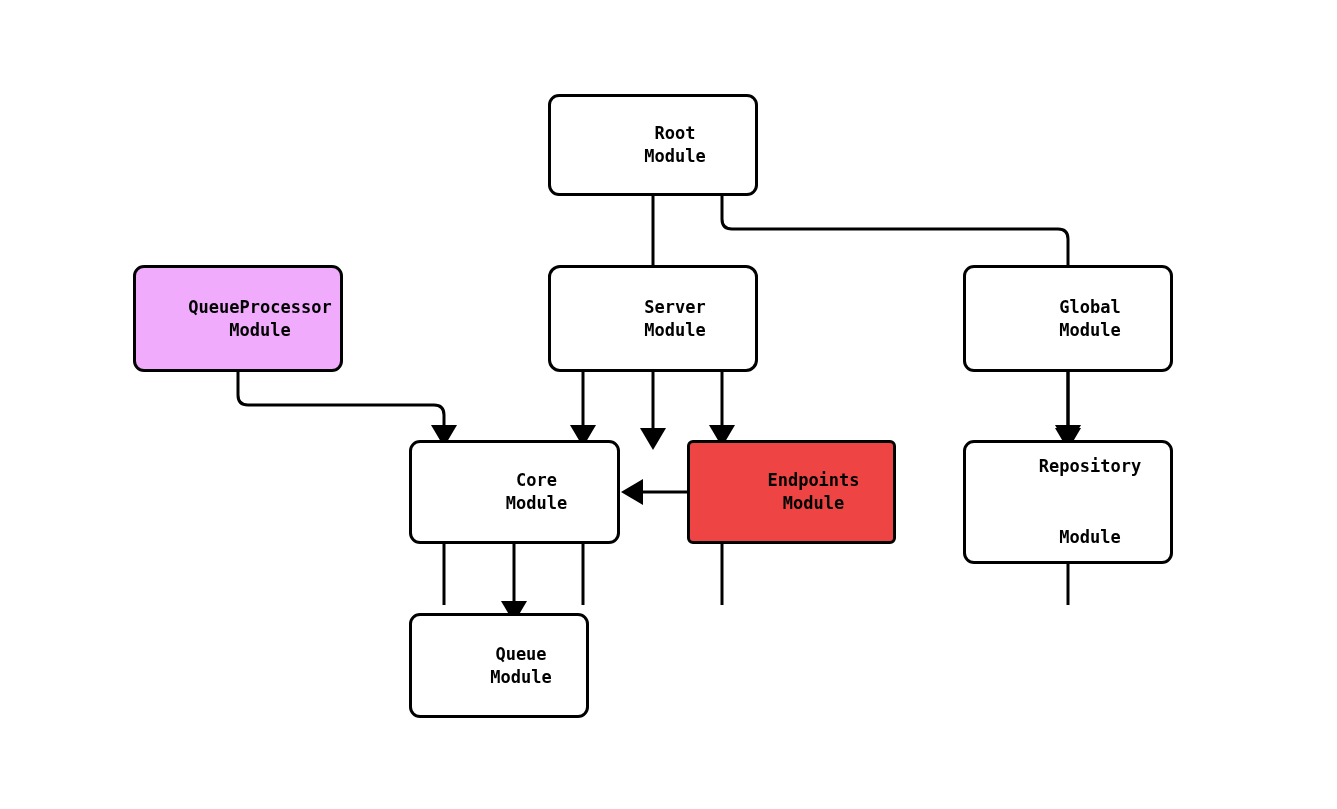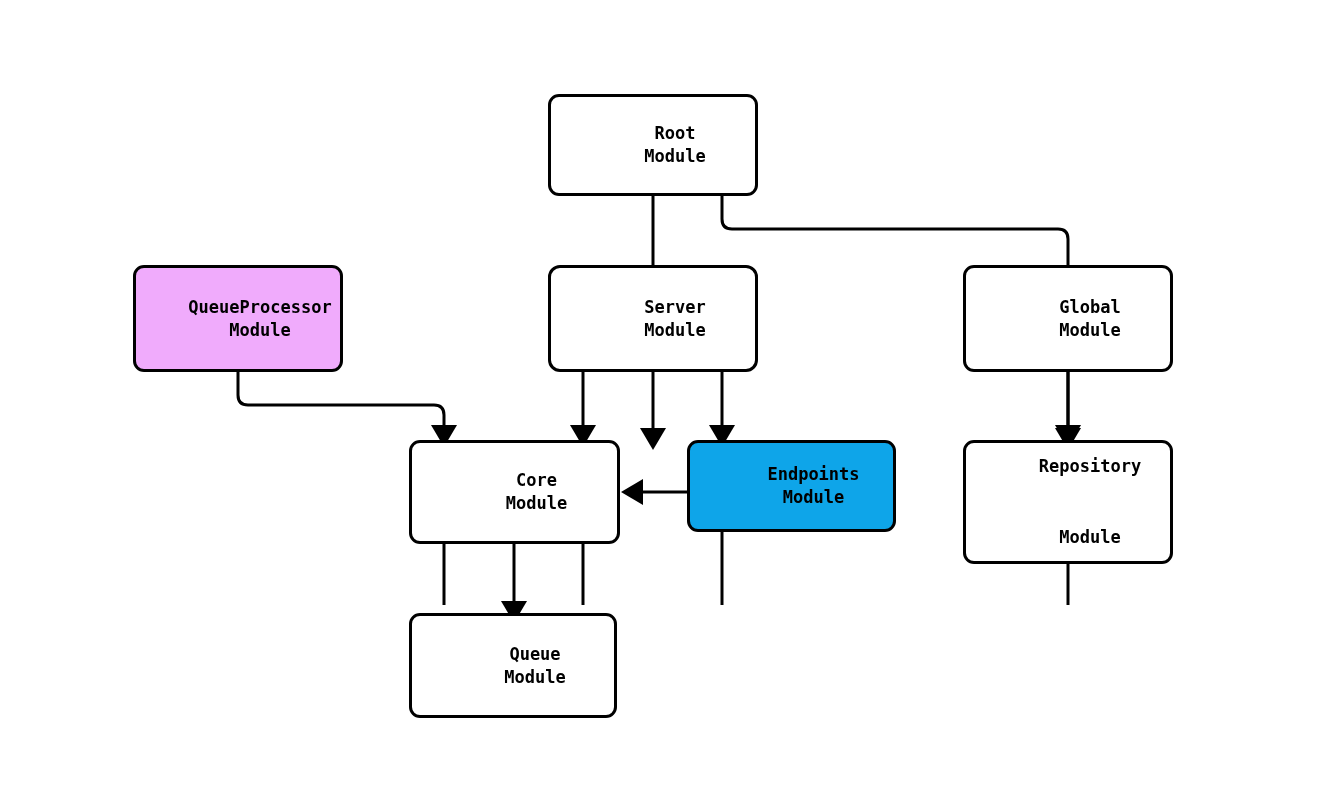--- a/index.html
+++ b/index.html
@@ -103,28 +103,28 @@
   <div class="node" style="left: 963px; top: 265px; width: 210px; height: 107px; border-radius: 11px; border-width: 3px; border-color: rgb(0, 0, 0); background: rgb(255, 255, 255);">
     <span class="node-line">Global</span>
     <span class="node-line">Module</span>
   </div>
 
   <div class="node" style="left: 409px; top: 440px; width: 211px; height: 104px; border-radius: 11px; border-width: 3px; border-color: rgb(0, 0, 0); background: rgb(255, 255, 255);">
     <span class="node-line">Core</span>
     <span class="node-line">Module</span>
   </div>
 
-  <div class="node" style="left: 687px; top: 440px; width: 209px; height: 92px; border-radius: 11px; border-width: 3px; border-color: rgb(0, 0, 0); background: #0ea5e9;">
+  <div class="node" style="left: 687px; top: 440px; width: 209px; height: 104px; border-radius: 6px; border-width: 3px; border-color: rgb(0, 0, 0); background: #ef4444;">
     <span class="node-line">Endpoints</span>
     <span class="node-line">Module</span>
   </div>
 
   <div class="node" style="left: 963px; top: 440px; width: 210px; height: 124px; border-radius: 11px; border-width: 3px; border-color: rgb(0, 0, 0); background: rgb(255, 255, 255); gap: 48px;">
     <span class="node-line">Repository</span>
     <span class="node-line">Module</span>
   </div>
 
-  <div class="node" style="left: 409px; top: 613px; width: 208px; height: 105px; border-radius: 11px; border-width: 3px; border-color: rgb(0, 0, 0); background: rgb(255, 255, 255); align-items: center;">
+  <div class="node" style="left: 409px; top: 613px; width: 180px; height: 105px; border-radius: 11px; border-width: 3px; border-color: rgb(0, 0, 0); background: rgb(255, 255, 255); align-items: center;">
     <span class="node-line">Queue</span>
     <span class="node-line">Module</span>
   </div>
 
 </div>
 
 </body></html>

